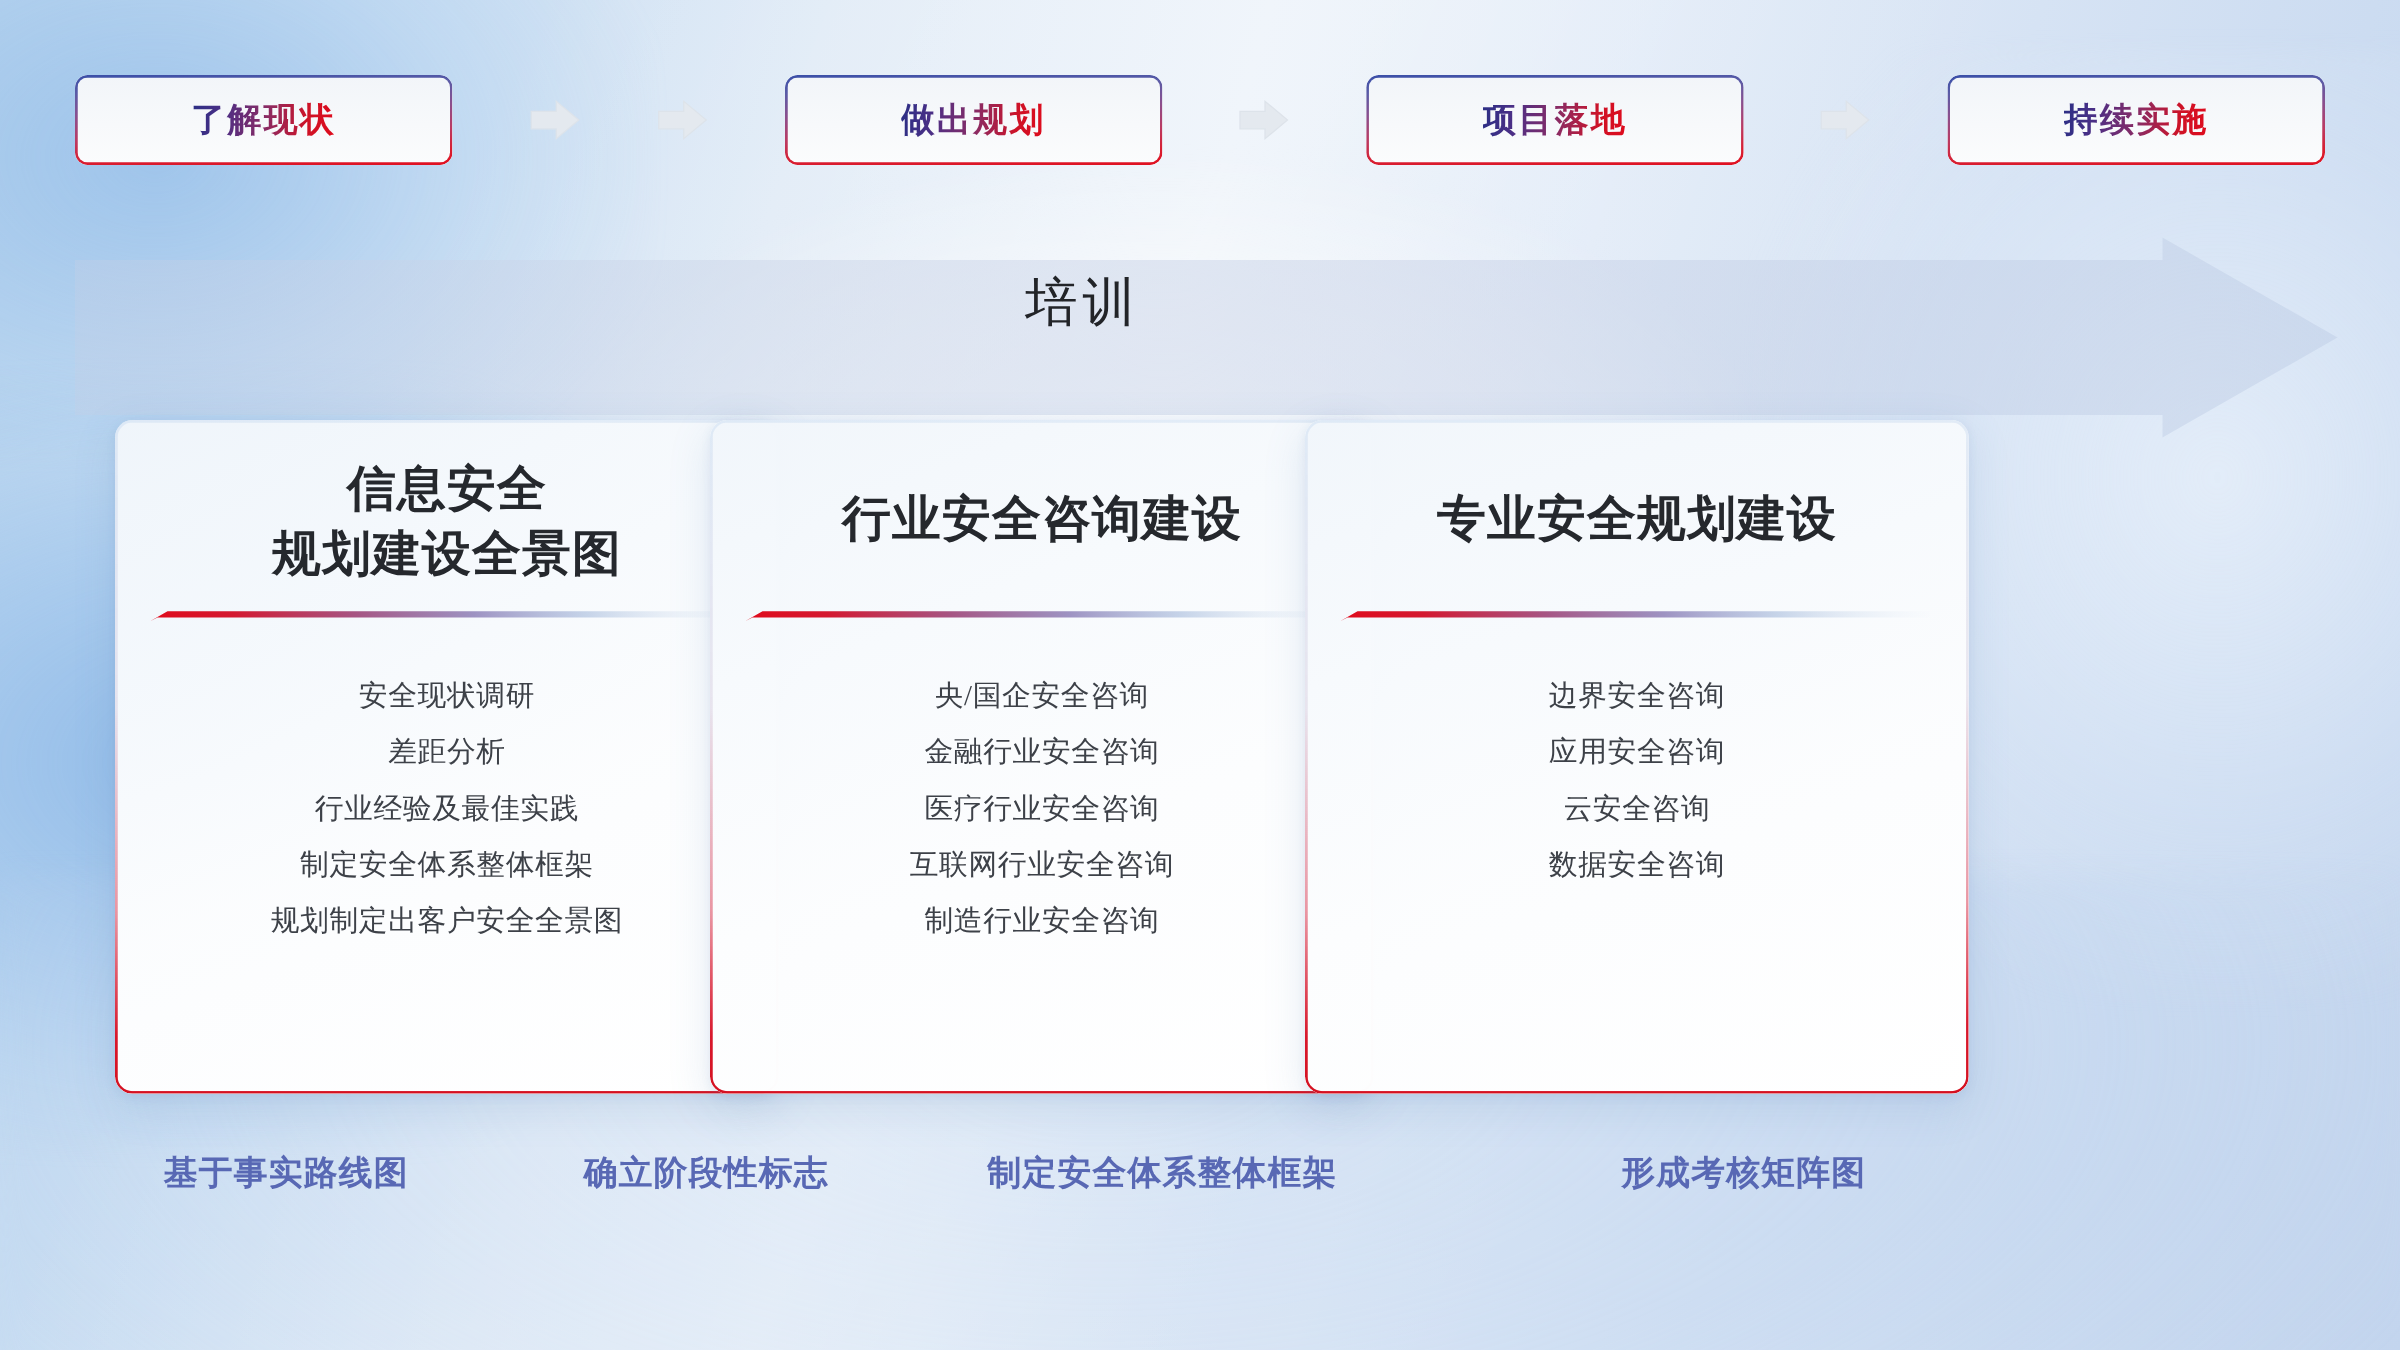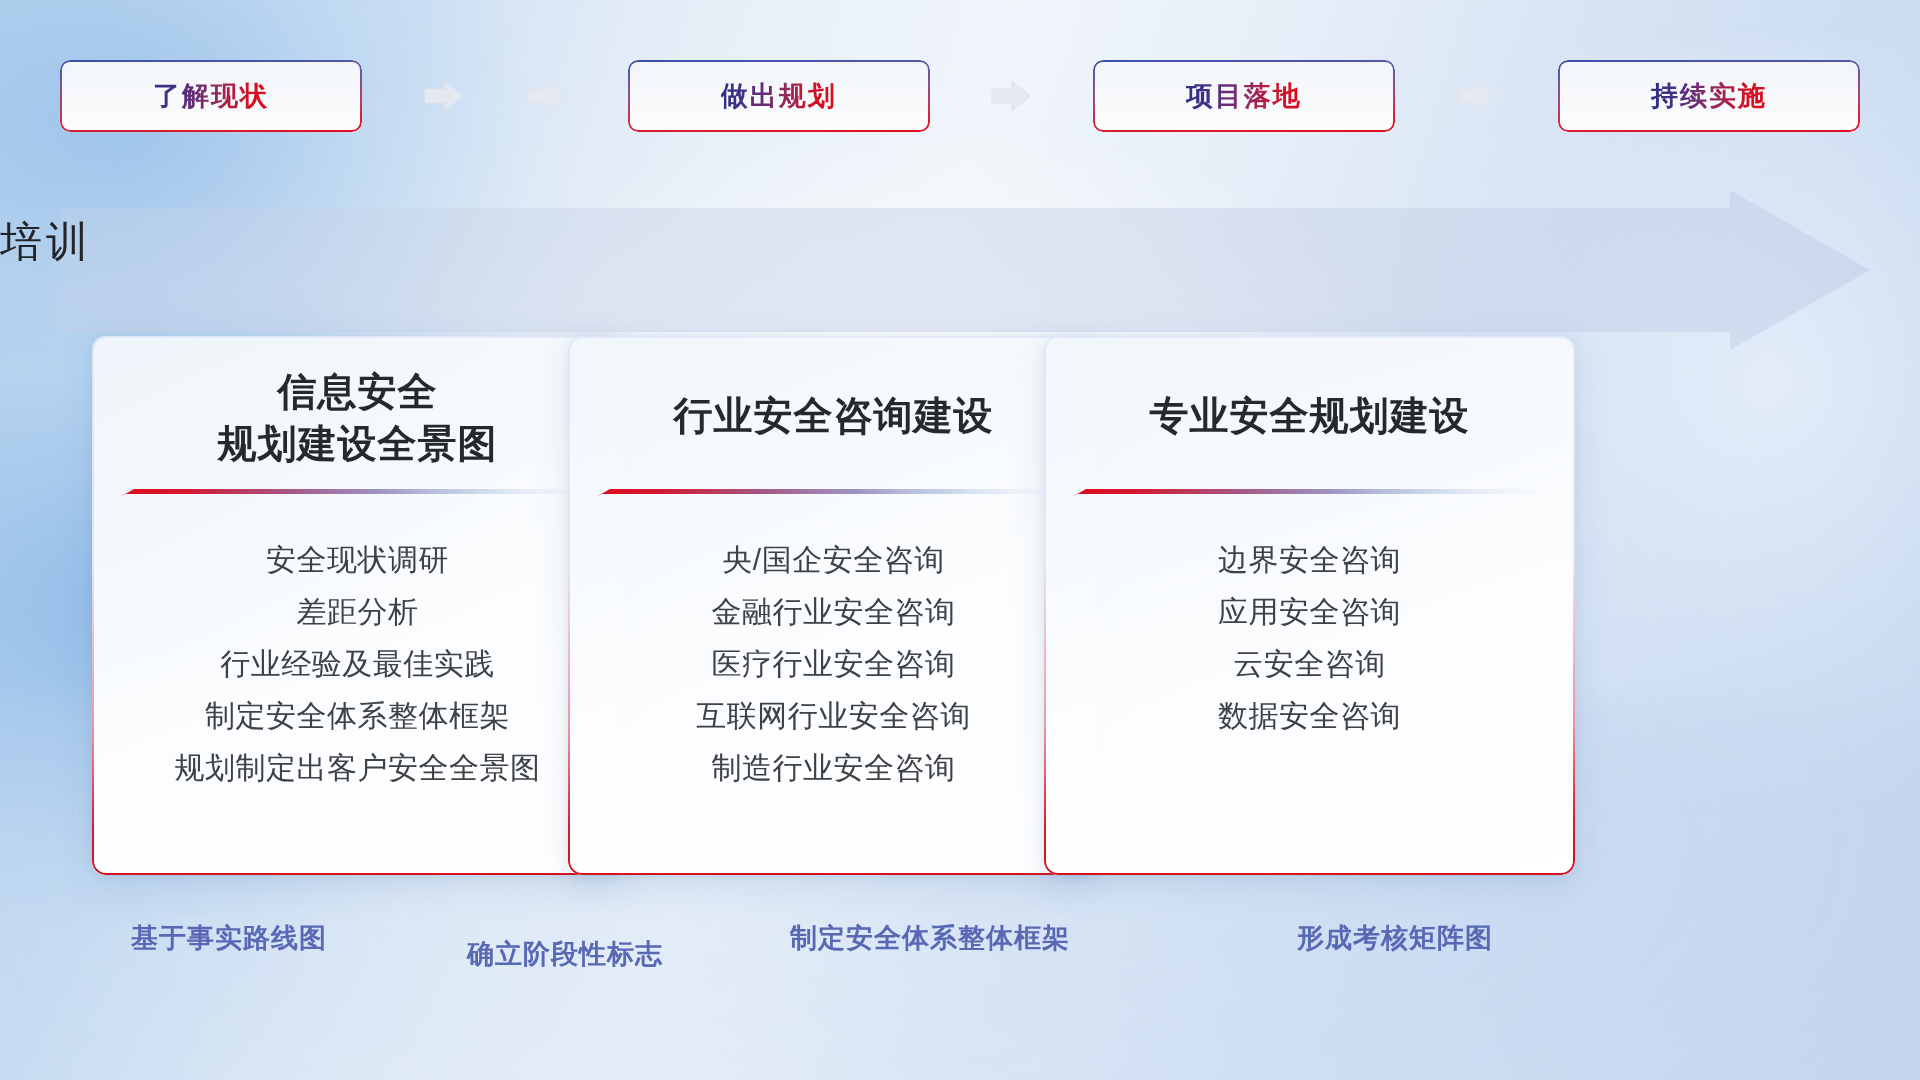--- a/index.html
+++ b/index.html
@@ -147,21 +147,21 @@
   #training-band {
     position: absolute;
     left: 0; top: 188px;
     width: 1920px; height: 165px;
   }
   #training-band svg { display: block; }
   #training-title {
     position: absolute;
     left: 0; top: 214px;
     width: 1732px;
-    text-align: left;
+    text-align: center;
     font-size: 42px;
     font-weight: 500;
     color: #222428;
     letter-spacing: 4px;
     font-family: Liberation Serif, serif;
   }
 
   
   #cards {
     position: absolute;
@@ -229,25 +229,26 @@
   #card-2 .card-divider, #card-3 .card-divider { top: 152px; }
   .card-divider svg { display: block; }
 
   .card-list {
     position: absolute;
     left: 0; right: 0;
     top: 198px;
     text-align: center;
   }
   .card-list-item {
-    font-size: 30px;
+    font-size: 23px;
     color: #3d4148;
     line-height: 1;
     padding: 11px 0;
     letter-spacing: 0.5px;
+    font-family: Liberation Serif, serif;
   }
 
   
   #footer-labels {
     position: absolute;
     left: 0; top: 920px;
     width: 1724px; height: 44px;
   }
   .footer-label {
     position: absolute;
@@ -410,16 +411,16 @@
       <div class="card-list-item">应用安全咨询</div>
       <div class="card-list-item">云安全咨询</div>
       <div class="card-list-item">数据安全咨询</div>
     </div>
   </div>
 
 </div>
 
 <div id="footer-labels">
   <div class="footer-label" id="fl-0" style="left: 131px;">基于事实路线图</div>
-  <div class="footer-label" id="fl-1" style="left: 467px; margin-top: 16px;">确立阶段性标志</div>
+  <div class="footer-label" id="fl-1" style="left: 467px;">确立阶段性标志</div>
   <div class="footer-label" id="fl-2" style="left: 790px;">制定安全体系整体框架</div>
   <div class="footer-label" id="fl-3" style="left: 1297px; text-align: right;">形成考核矩阵图</div>
 </div>
 
 </body></html>

